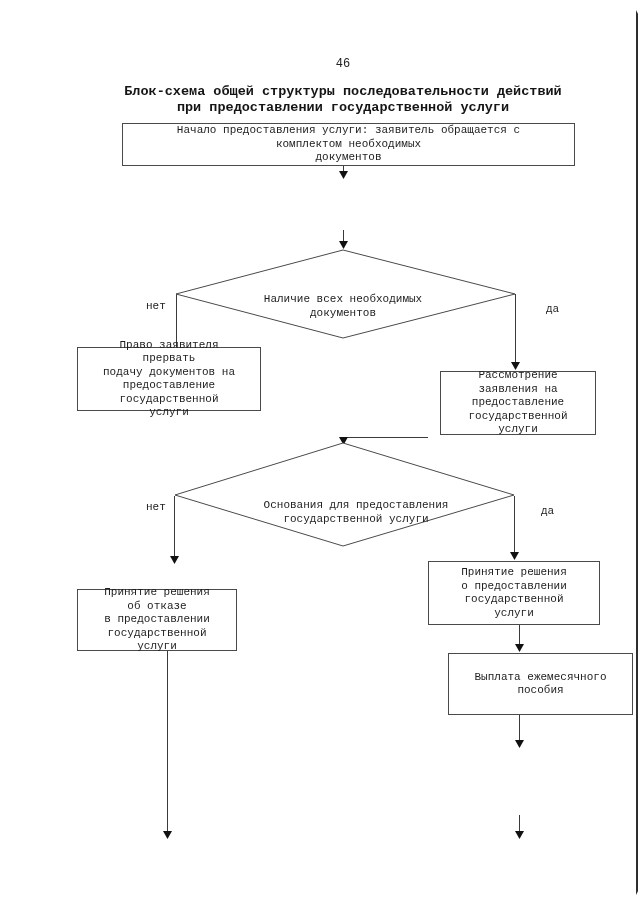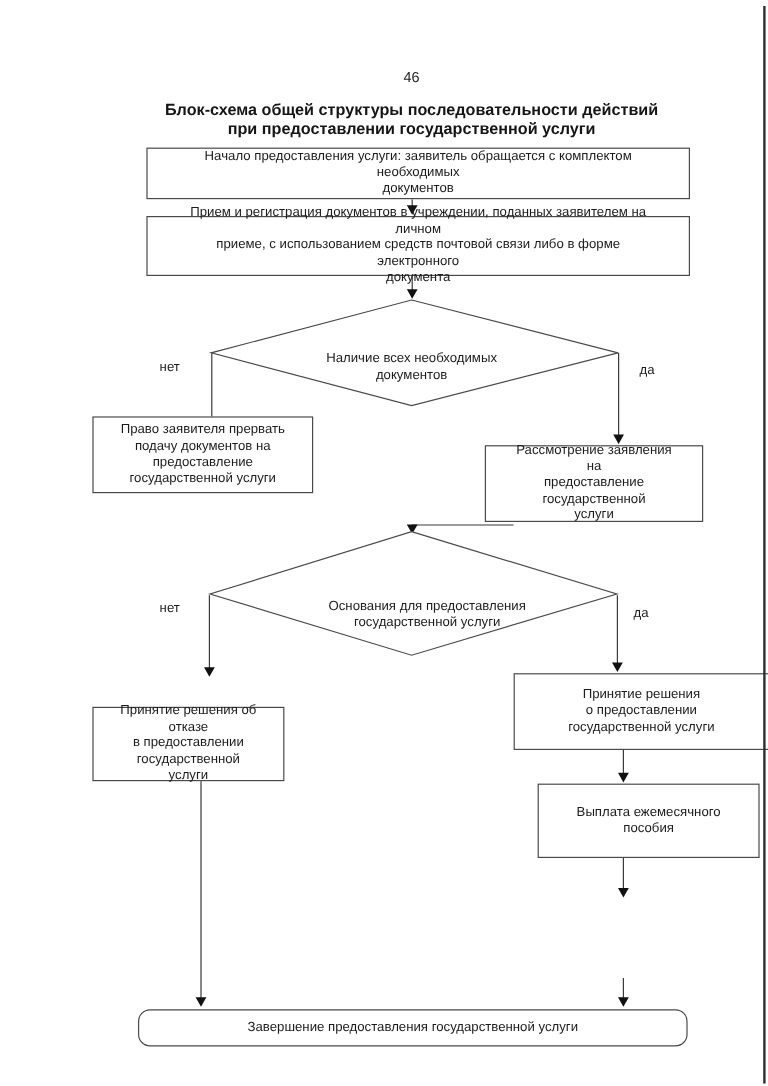--- a/index.html
+++ b/index.html
@@ -1,23 +1,24 @@
 <!DOCTYPE html>
 <html><head>
 <meta charset="utf-8">
 <style>
   html, body { margin: 0; padding: 0; background: #ffffff; }
   .page {
     position: relative;
     width: 640px;
     height: 905px;
     background: #ffffff;
-    font-family: Liberation Sans, sans-serif;
+    font-family: Liberation Mono, monospace;
     color: #1c1c1c;
     overflow: hidden;
+    border-radius: 23px;
   }
   .connector-layer {
     position: absolute;
     left: 0; top: 0;
     width: 640px; height: 905px;
   }
   .page-number {
     position: absolute;
     left: 313px; top: 57px; width: 60px;
     text-align: center;
@@ -45,41 +46,42 @@
     text-align: center;
     white-space: pre-line;
     font-size: 11px;
     line-height: 13.5px;
     padding: 2px 22px;
     color: #1c1c1c;
   }
   .node-start       { left: 122px; top: 123px; width: 453px; height: 43px; }
   .node-reception   { left: 122px; top: 180px; width: 453px; height: 50px; }
   .node-interrupt   { left: 77px;  top: 347px; width: 184px; height: 64px; }
-  .node-review      { left: 404px; top: 371px; width: 182px; height: 64px; }
+  .node-review      { left: 440px; top: 371px; width: 156px; height: 64px; }
   .node-refusal     { left: 77px;  top: 589px; width: 160px; height: 62px; }
-  .node-approval    { left: 428px; top: 561px; width: 213px; height: 64px; }
+  .node-approval    { left: 428px; top: 561px; width: 172px; height: 64px; }
   .node-payment     { left: 427px; top: 653px; width: 185px; height: 62px; margin-left: 21px; }
   .node-termination { left: 427px; top: 750px; width: 185px; height: 65px; }
   .node-end         { left: 115px; top: 841px; width: 458px; height: 31px; border-radius: 10px; }
   .diamond-label {
     position: absolute;
     text-align: center;
     white-space: pre-line;
     font-size: 11px;
     line-height: 14px;
     color: #1c1c1c;
     margin-top: 18px;
   }
   .diamond-label-1 { left: 203px; top: 274px; width: 280px; }
   .diamond-label-2 { left: 216px; top: 480px; width: 280px; }
   .branch-label {
     position: absolute;
     font-size: 11px;
     color: #1c1c1c;
+    margin-left: 13px;
   }
   .branch-no-1  { left: 133px; top: 300px; }
   .branch-yes-1 { left: 533px; top: 303px; }
   .branch-no-2  { left: 133px; top: 501px; }
   .branch-yes-2 { left: 528px; top: 505px; }
   .page-edge {
     position: absolute;
     left: 636px; top: 5px;
     width: 2px; height: 898px;
     background: #2e2e2e;
@@ -137,23 +139,20 @@
   </svg>
 
   <div class="page-number">46</div>
 
   <div class="doc-title">Блок-схема общей структуры последовательности действий
 при предоставлении государственной услуги</div>
 
   <div class="node node-start">Начало предоставления услуги: заявитель обращается с комплектом необходимых
 документов</div>
 
-  <div class="node node-reception">Прием и регистрация документов в учреждении, поданных заявителем на личном
-приеме, с использованием средств почтовой связи либо в форме электронного
-документа</div>
 
   <div class="diamond-label diamond-label-1">Наличие всех необходимых
 документов</div>
 
   <div class="branch-label branch-no-1">нет</div>
   <div class="branch-label branch-yes-1">да</div>
 
   <div class="node node-interrupt">Право заявителя прервать
 подачу документов на
 предоставление
@@ -174,17 +173,16 @@
 государственной
 услуги</div>
 
   <div class="node node-approval">Принятие решения
 о предоставлении
 государственной услуги</div>
 
   <div class="node node-payment">Выплата ежемесячного пособия</div>
 
 
-  <div class="node node-end">Завершение предоставления государственной услуги</div>
 
   <div class="page-edge"></div>
 
 </div>
 
 </body></html>

